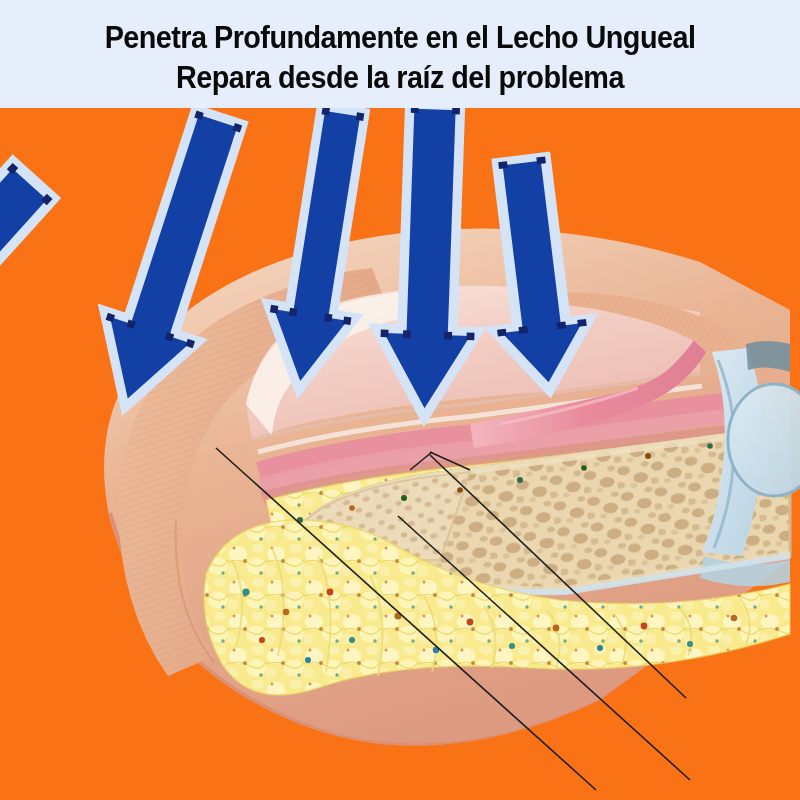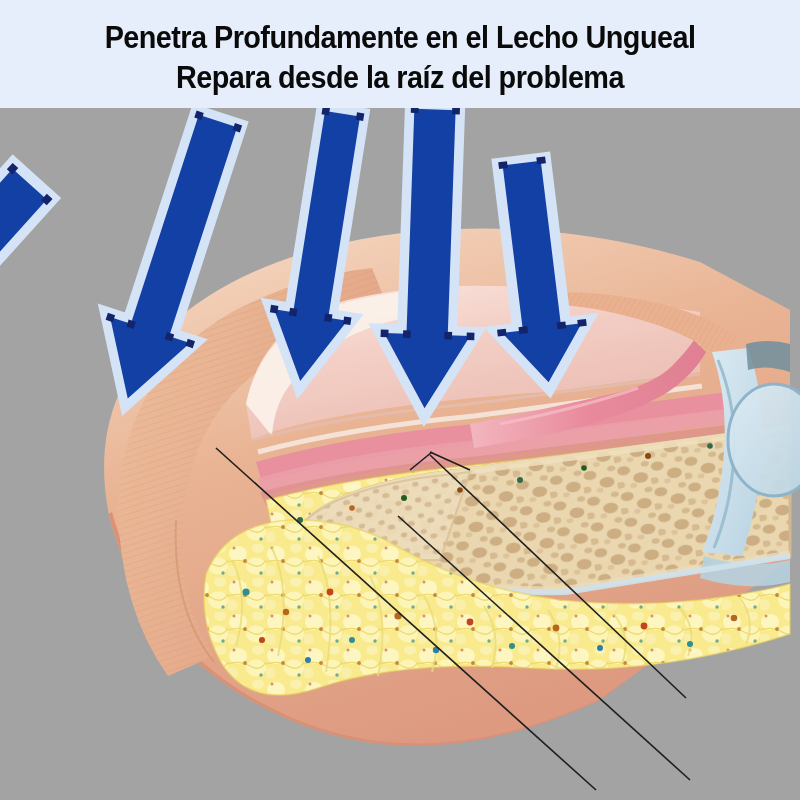--- a/index.html
+++ b/index.html
@@ -8,21 +8,21 @@
     background: #ffffff;
   }
   body {
     font-family: "Liberation Sans", "DejaVu Sans", sans-serif;
   }
   #poster {
     position: relative;
     width: 800px;
     height: 800px;
     overflow: hidden;
-    background: #a3a3a3;
+    background: #f97316;
   }
 
   
   #header-band {
     position: absolute;
     left: 0;
     top: 0;
     width: 800px;
     height: 108px;
     background: #e7eefb;

